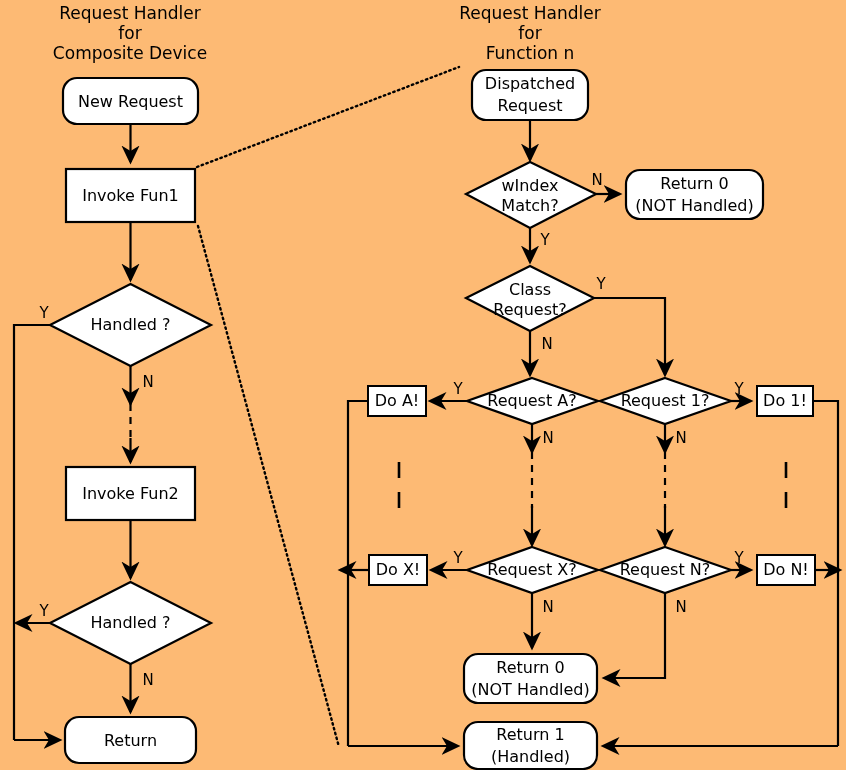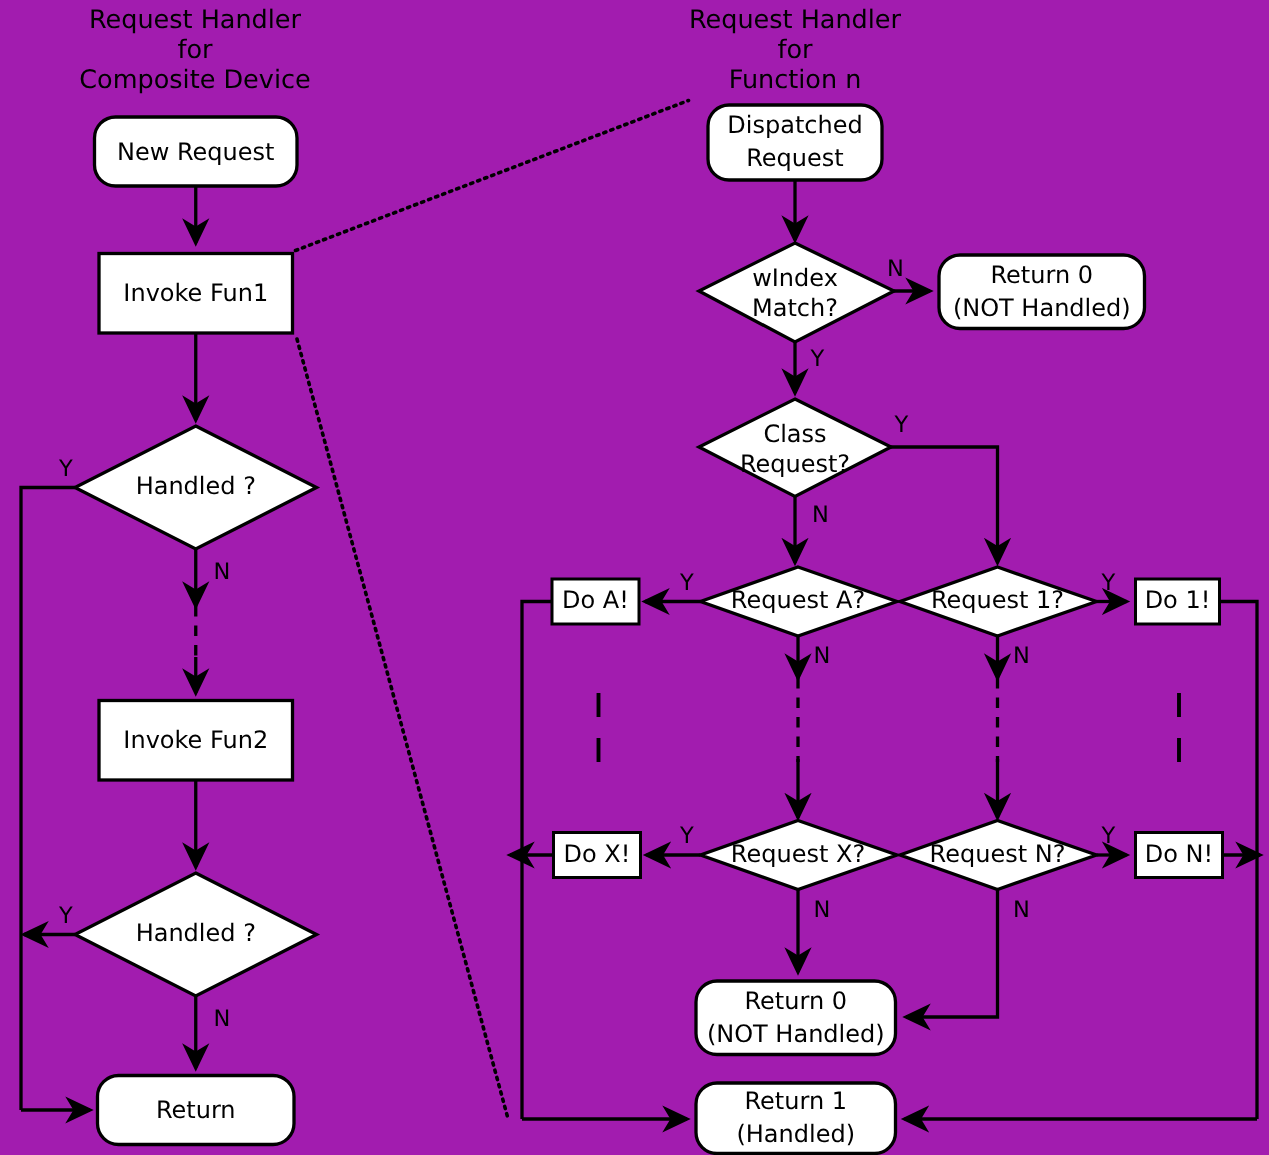--- a/index.html
+++ b/index.html
@@ -7,21 +7,21 @@
     padding: 0;
     background: #ffffff;
   }
   body {
     font-family: "DejaVu Sans", sans-serif;
   }
   #canvas {
     position: relative;
     width: 846px;
     height: 770px;
-    background: #a21caf;
+    background: #fdba74;
     overflow: hidden;
   }
   #flow-svg {
     position: absolute;
     left: 0;
     top: 0;
     width: 846px;
     height: 770px;
   }
   .node-text {

